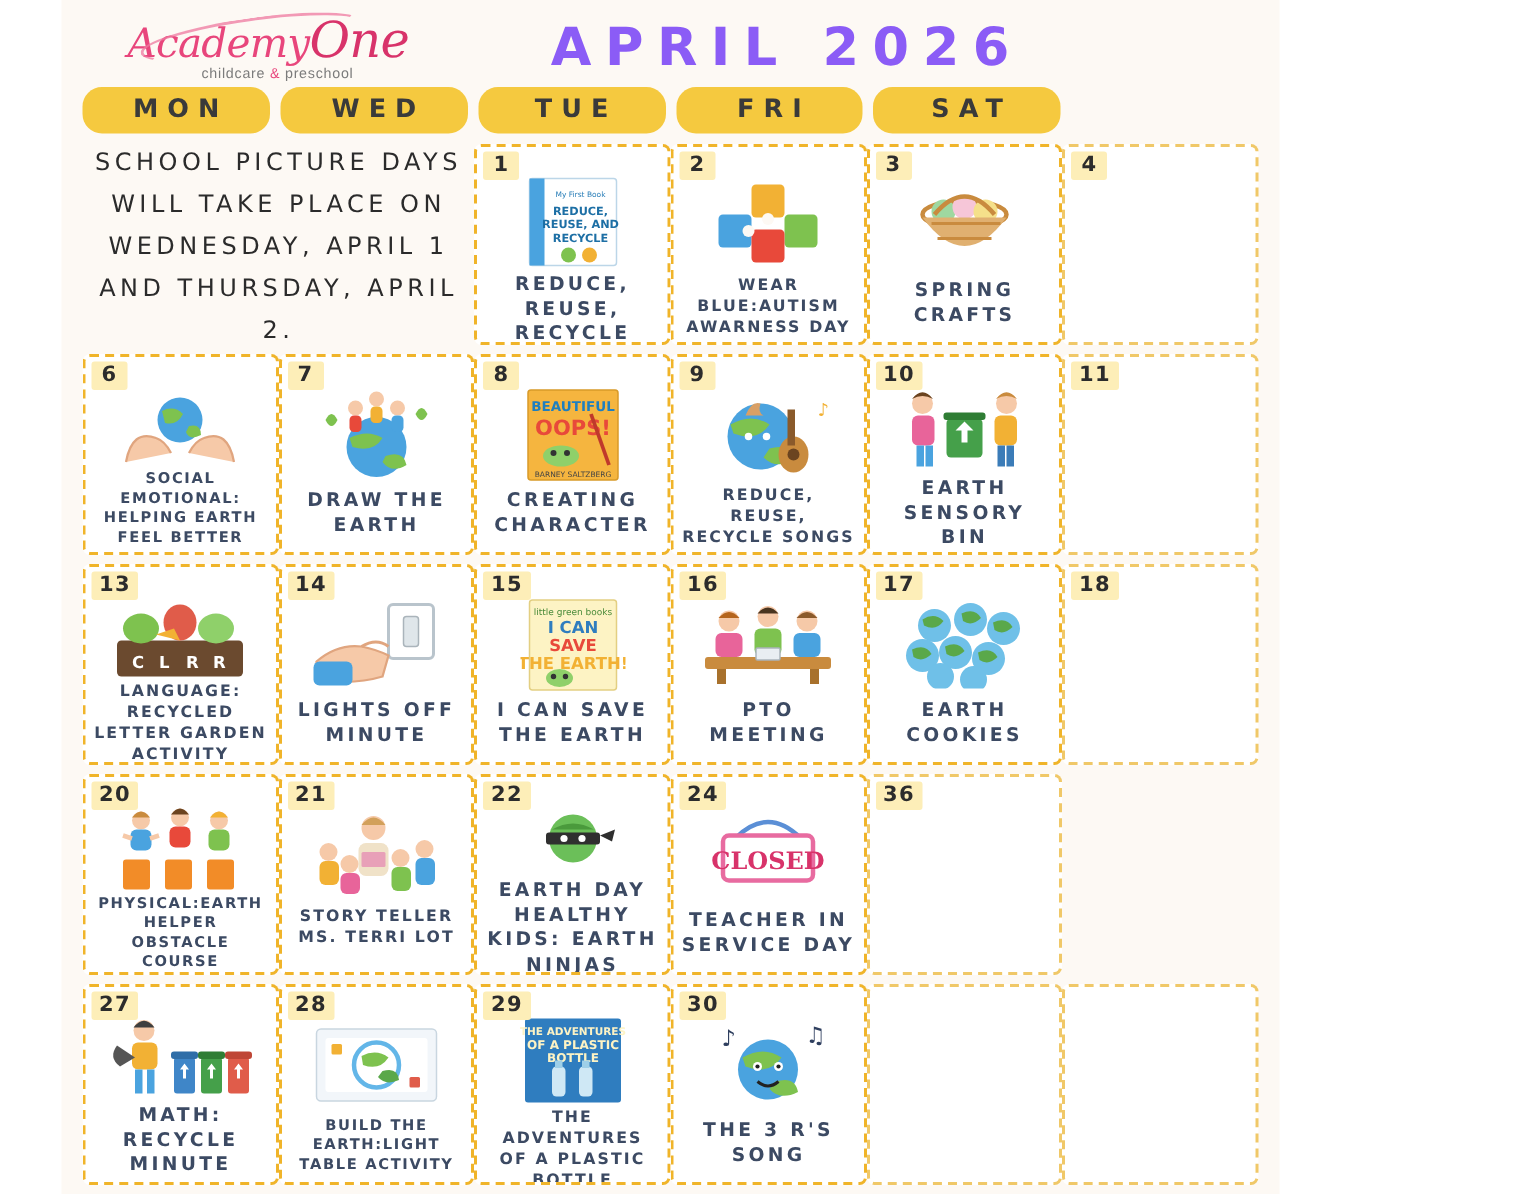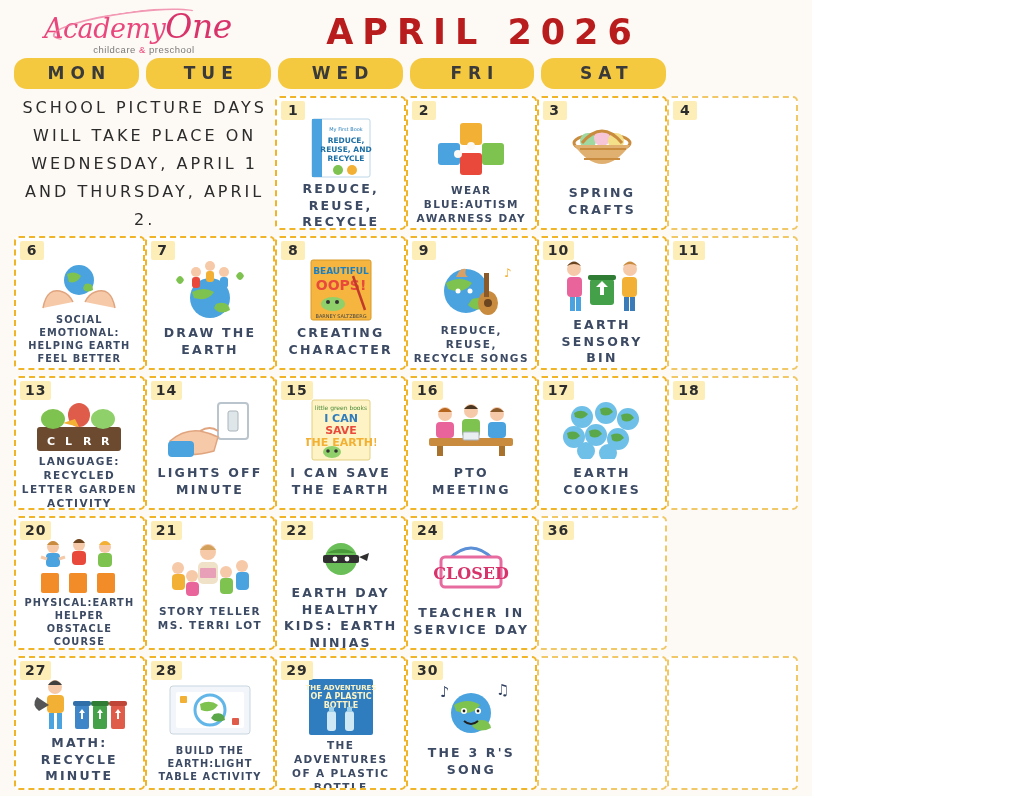--- a/index.html
+++ b/index.html
@@ -8,20 +8,21 @@
     width: 1024px; height: 796px;
     background: #ffffff;
     font-family: "Liberation Sans", sans-serif;
     overflow: hidden;
   }
   .page {
     position: relative;
     width: 812px; height: 796px;
     background: #fdf9f4;
     padding: 6px 14px 13px 14px;
+    margin-left: 41px;
   }
   
   .header {
     display: flex;
     align-items: center;
     height: 52px;
     padding-left: 30px;
   }
   .logo {
     width: 215px;
@@ -60,21 +61,21 @@
     width: 200px;
   }
   .logo-sub .amp { color: #e8467c; }
   .title {
     flex: 1;
     text-align: center;
     font-family: "DejaVu Sans", sans-serif;
     font-weight: bold;
     font-size: 35px;
     letter-spacing: 9px;
-    color: #b91c1c;
+    color: #8b5cf6;
     padding-right: 90px;
   }
   
   .grid {
     display: grid;
     grid-template-columns: repeat(6, 1fr);
     column-gap: 7px;
   }
   .dow {
     background: #f5c93f;
@@ -174,22 +175,22 @@
         <span>childcare</span>
         <span class="amp">&amp;</span>
         <span>preschool</span>
       </div>
     </div>
     <div class="title">APRIL 2026</div>
   </div>
 
   <div class="grid">
     <div class="dow">MON</div>
+    <div class="dow">WED</div>
     <div class="dow">TUE</div>
-    <div class="dow">WED</div>
     <div class="dow">FRI</div>
     <div class="dow">SAT</div>
   </div>
 
   <div class="rows">
 
     <div class="row">
       <div class="cell note">
         <div class="note-text">SCHOOL PICTURE DAYS WILL TAKE PLACE ON WEDNESDAY, APRIL 1 AND THURSDAY, APRIL 2.</div>
       </div>

